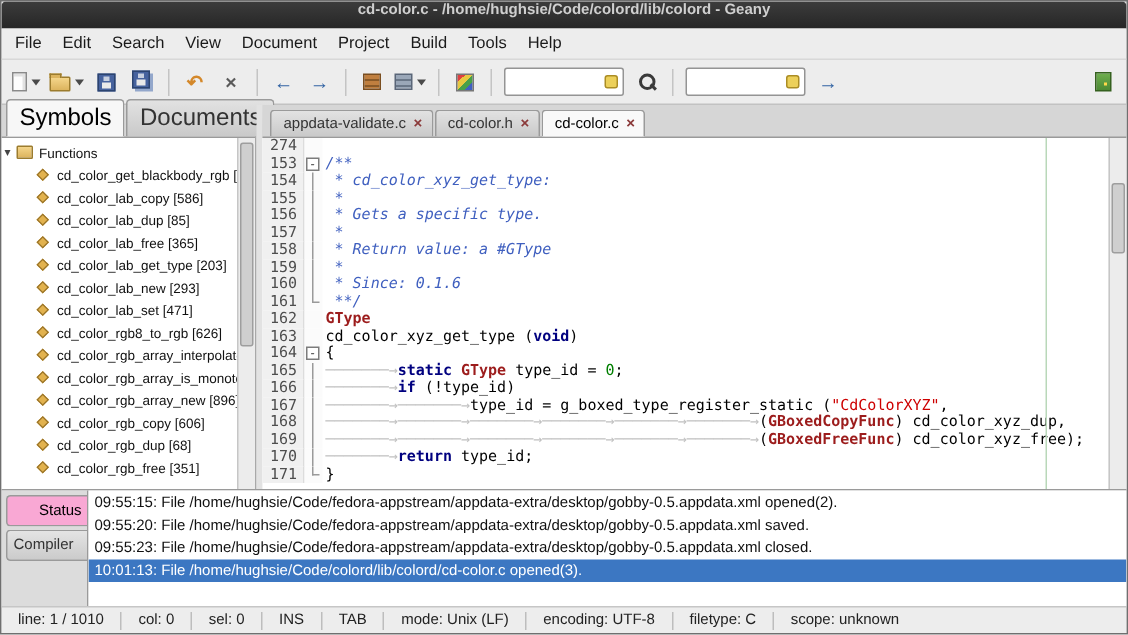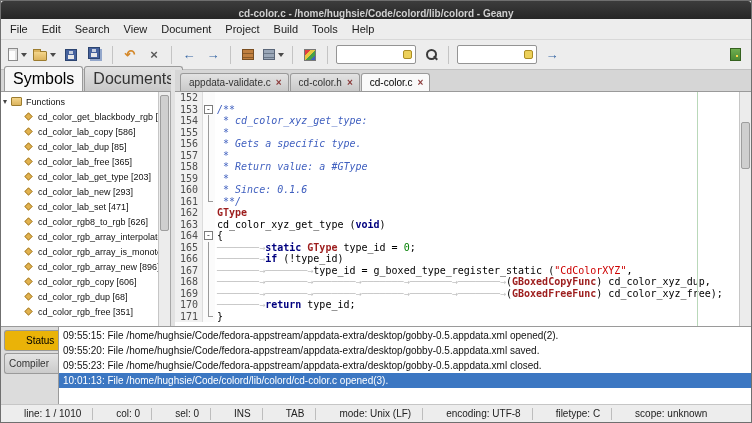--- a/index.html
+++ b/index.html
@@ -1,21 +1,21 @@
 <!DOCTYPE html>
 <html style="--selection: #3c77c2; --comment: #3f5fbf; --keyword: #00007f; --type: #9c1c1c; --string: #cd0000; --number: #007f00;"><head>
 <meta charset="utf-8">
 <style>
   *{margin:0;padding:0;box-sizing:border-box;}
   html,body{background:#bbb;}
   #window{width:752px;height:423px;display:flex;flex-direction:column;background:#ededed;
     font-family:"Liberation Sans",sans-serif;border:1px solid #6f6f6f;overflow:hidden;}
   
   #titlebar{height:18px;flex:0 0 18px;background:linear-gradient(#3c3c3c,#262626);color:#cfcfcf;
-    font-size:10px;font-weight:bold;display:flex;align-items:flex-end;justify-content:center;
+    font-size:10px;font-weight:bold;display:flex;align-items:flex-start;justify-content:center;
     border-radius:3px 3px 0 0;}
   
   #menubar{height:21px;flex:0 0 21px;background:#ededed;border-bottom:1px solid #d8d8d8;
     display:flex;align-items:center;font-size:11px;color:#1a1a1a;padding-left:2px;}
   .menu-item{padding:3px 7px;}
   
   #toolbar{height:30px;flex:0 0 30px;background:#ededed;border-bottom:1px solid #c2c2c2;
     display:flex;align-items:center;padding:0 5px;gap:2px;}
   .tbtn{height:24px;min-width:22px;display:flex;align-items:center;justify-content:center;
     border-radius:3px;padding:0 2px;gap:1px;}
@@ -88,27 +88,27 @@
   .cmt{color:var(--comment,#3f5fbf);font-style:italic;}
   .kw{color:var(--keyword,#00007f);font-weight:bold;}
   .typ{color:var(--type,#9c1c1c);font-weight:bold;}
   .str{color:var(--string,#cd0000);}
   .num{color:var(--number,#007f00);}
   .ws{color:#c2c2c2;}
   
   #msgwin{height:78px;flex:0 0 78px;border-top:1px solid #9a9a9a;display:flex;background:#ededed;min-height:0;}
   #msg-tabs{width:58px;flex:0 0 58px;background:#dcdcdc;display:flex;flex-direction:column;padding:3px 0 0 3px;gap:2px;border-right:1px solid #9a9a9a;}
   .msg-tab{font-size:10px;padding:4px 4px;background:linear-gradient(#e4e4e4,#cbcbcb);border:1px solid #9a9a9a;border-right:none;border-radius:3px 0 0 3px;color:#333;}
-  .msg-tab.active{background:#eab308;color:#000;padding-left:21px;}
+  .msg-tab.active{background:#f9a8d4;color:#000;padding-left:21px;}
   #msg-list{flex:1;background:#fff;font-size:10px;overflow:hidden;padding-top:1px;}
   .msg-row{height:15px;line-height:15px;padding-left:4px;white-space:nowrap;color:#101010;}
   .msg-row.selected{background:var(--selection,#3c77c2);color:#fff;}
   
   #statusbar{height:18px;flex:0 0 18px;background:#ededed;border-top:1px solid #c6c6c6;display:flex;align-items:center;font-size:10px;color:#222;}
-  .sb-item{padding:0 11px;white-space:nowrap;margin-left:12px;}
+  .sb-item{padding:0 11px;white-space:nowrap;}
   .sb-sep{width:1px;height:12px;background:#bdbdbd;flex:0 0 1px;}
 </style>
 </head>
 <body>
 
 <div id="window">
   <div id="titlebar">
     <span>cd-color.c - /home/hughsie/Code/colord/lib/colord - Geany</span>
   </div>
   <div id="menubar">
@@ -269,21 +269,21 @@
             <span class="etab-close">×</span>
           </div>
           <div class="etab active">
             <span class="etab-label">cd-color.c</span>
             <span class="etab-close">×</span>
           </div>
         </div>
       <div id="code-wrap">
         <div id="code">
             <div class="code-row">
-              <span class="ln">152</span>
+              <span class="ln">274</span>
               <span class="fold "></span>
               <span class="ct"></span>
             </div>
             <div class="code-row">
               <span class="ln">153</span>
               <span class="fold open">
                 <span class="fold-box">-</span>
               </span>
               <span class="ct"><span class="cmt">/**</span></span>
             </div>

